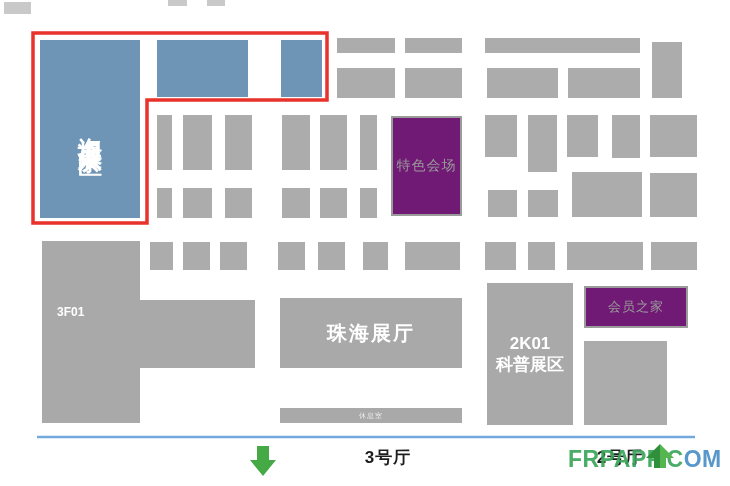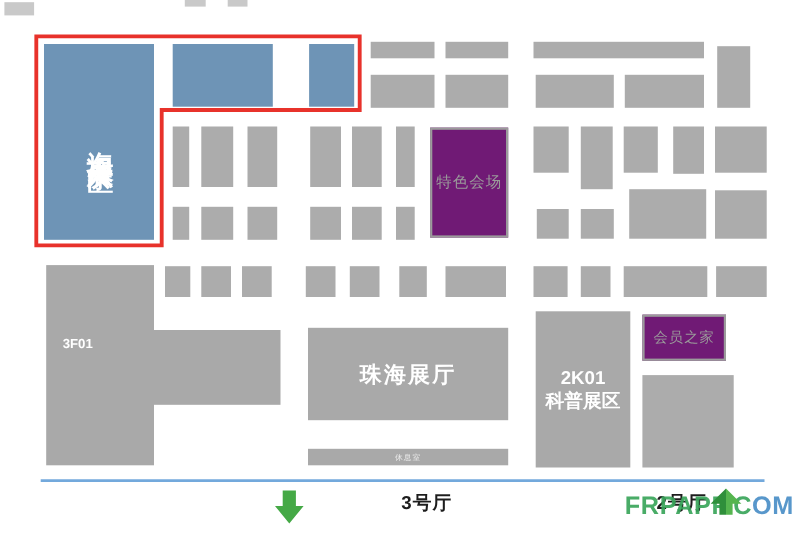--- a/index.html
+++ b/index.html
@@ -21,36 +21,36 @@
     position:absolute;left:40px;top:40px;width:100px;height:178px;
     background:var(--poster-blue);display:flex;align-items:center;justify-content:center;
   }
   .poster-label{
     writing-mode:vertical-rl;text-orientation:upright;
     color:#ffffff;font-weight:bold;font-size:24px;letter-spacing:4px;line-height:1;
   }
   .bld-label{position:absolute;color:#ffffff;font-weight:bold;}
   .f301-label{left:57px;top:301px;font-size:12px;line-height:22px;white-space:nowrap;}
   .zhuhai{
-    position:absolute;left:280px;top:298px;width:182px;height:84px;background:var(--building-gray);
+    position:absolute;left:280px;top:298px;width:182px;height:70px;background:var(--building-gray);
     display:flex;align-items:center;justify-content:center;
     color:#fff;font-weight:bold;font-size:20px;letter-spacing:2px;
   }
   .restbar{
     position:absolute;left:280px;top:408px;width:182px;height:15px;background:var(--building-gray);
     display:flex;align-items:center;justify-content:center;
     color:#ededed;font-size:7px;letter-spacing:1px;
   }
   .kepu{
     position:absolute;left:487px;top:283px;width:86px;height:142px;background:var(--building-gray);
     display:flex;flex-direction:column;align-items:center;justify-content:center;
     color:#fff;font-weight:bold;font-size:17px;line-height:21px;
   }
   .tese{left:391px;top:116px;width:71px;height:100px;font-size:14px;}
-  .member{left:584px;top:286px;width:76px;height:42px;}
+  .member{left:584px;top:286px;width:104px;height:42px;}
   .hall-label{
     position:absolute;top:446px;width:84px;text-align:center;
     color:#1d1d1d;font-weight:bold;font-size:17px;letter-spacing:1px;
   }
   #overlay,#toplayer{position:absolute;left:0;top:0;pointer-events:none;}
   #overlay{z-index:5;}
   .watermark{
     position:absolute;left:568px;top:446px;z-index:6;
     font-size:23px;font-weight:bold;letter-spacing:0.5px;opacity:0.92;white-space:nowrap;
   }

